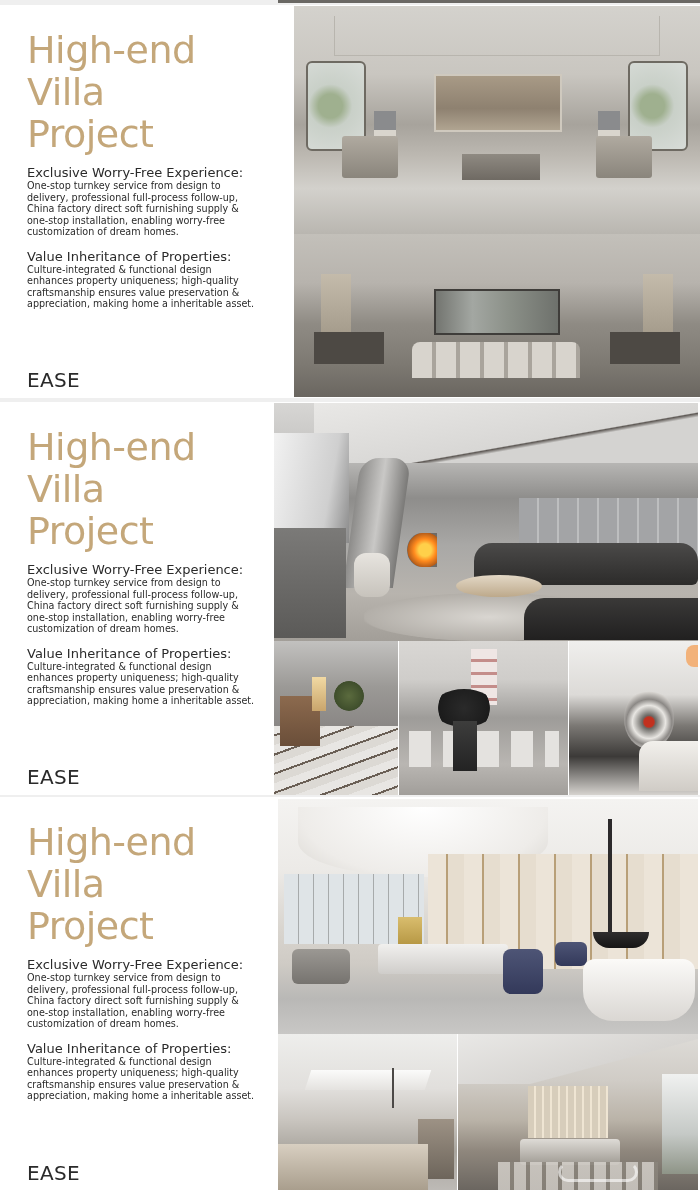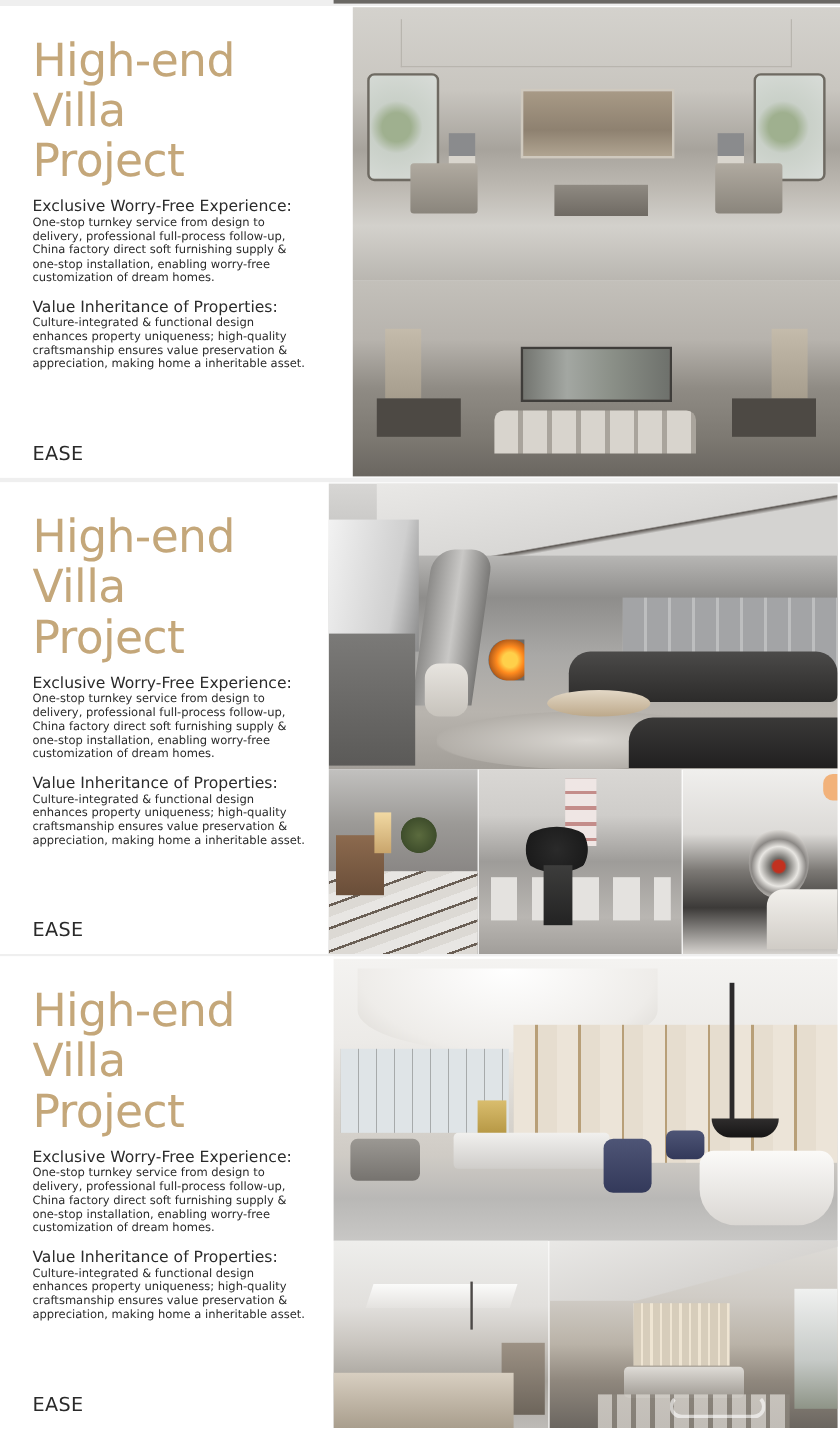--- a/index.html
+++ b/index.html
@@ -4,21 +4,21 @@
 <style>
   * { box-sizing: border-box; margin: 0; padding: 0; }
   html, body { width: 700px; height: 1192px; overflow: hidden; background: #efefef; }
   body { position: relative; font-family: "DejaVu Sans", sans-serif; }
 
   .panel { position: absolute; left: 0; width: 700px; background: #fff; }
   .text-col { position: absolute; left: 0; top: 0; bottom: 0; padding-left: 27px; background: #fff; }
   .title { color: #c4a77a; font-family: "DejaVu Sans", sans-serif; font-size: 38px; line-height: 42px; letter-spacing: -0.5px; font-weight: normal; }
   .h2 { color: #2a2a2a; font-size: 13px; line-height: 15px; font-weight: normal; margin-top: 0; white-space: nowrap; }
   .body-txt { color: #2a2a2a; font-size: 9.6px; line-height: 11.5px; white-space: pre-line; }
-  .brand { position: absolute; left: 27px; color: #2a2a2a; font-size: 16px; letter-spacing: 0.3px; }
+  .brand { position: absolute; left: 27px; color: #2a2a2a; font-size: 20px; letter-spacing: 0.3px; }
 
   .img { position: absolute; overflow: hidden; }
   .top-strip { position: absolute; left: 278px; top: 0; width: 422px; height: 3px; background: #6a6864; }
 
   
   .s1a { background:
       linear-gradient(180deg, #d4d2cd 0%, #c9c6c0 30%, #a7a39c 52%, #bdb9b2 66%, #d3d1cc 80%, #b9b6b0 100%); }
   .s1a .ceil { position:absolute; left:40px; right:40px; top:10px; height:40px; border:1px solid #b8b5ae; border-top:none; }
   .s1a .win-l, .s1a .win-r { position:absolute; top:55px; width:60px; height:90px; border:2px solid #6e6a62; border-radius:6px;
       background: radial-gradient(circle at 40% 50%, #9fb08f 0 22%, #c9d0c8 40%, #d8dcd8 100%); }

